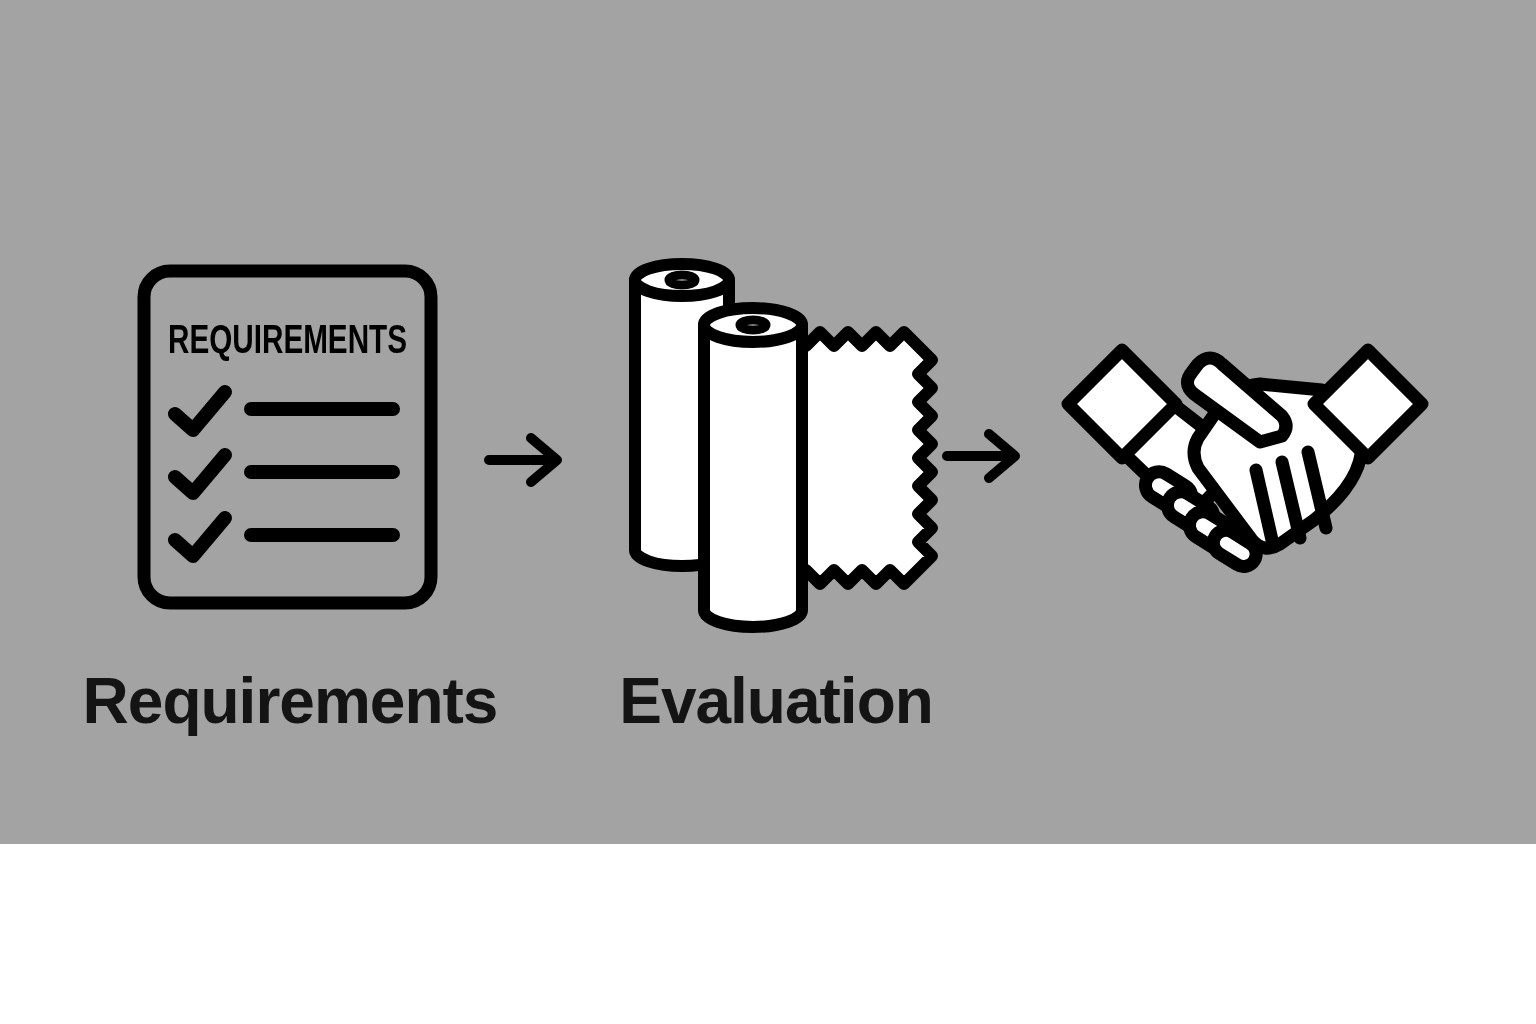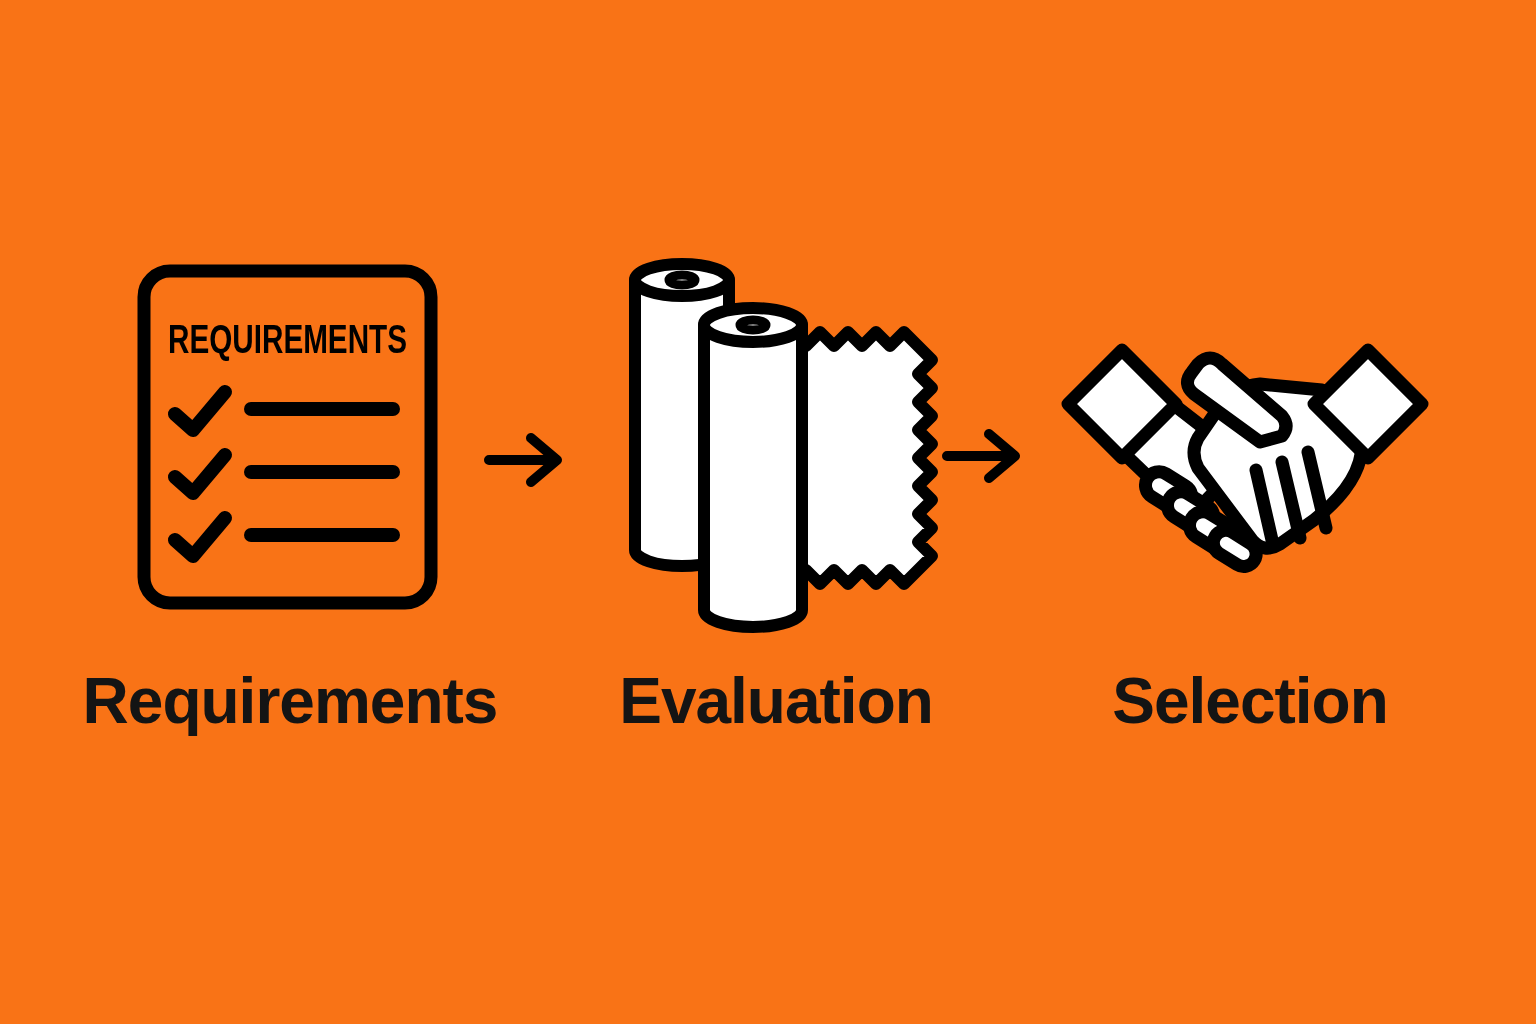--- a/index.html
+++ b/index.html
@@ -1,19 +1,19 @@
 <!DOCTYPE html>
 <html><head>
 <meta charset="utf-8">
 <style>
   html,body{margin:0;padding:0;background:#fff;}
   .canvas{
     position:relative;
-    width:1536px;height:1024px;
-    background:#f97316;
+    width:1536px;height:844px;
+    background:#a3a3a3;
     overflow:hidden;
     font-family:"Liberation Sans", sans-serif;
   }
   .icon-abs{position:absolute;}
   .step-label{
     position:absolute;
     transform:translateX(-50%);
     white-space:nowrap;
     font-weight:700;
     font-size:64px;
@@ -97,15 +97,14 @@
       <rect fill="#fff" x="128" y="176" width="50" height="27" rx="13.5" transform="rotate(32 153 189)"></rect>
       <rect fill="#fff" x="152" y="194" width="46" height="25" rx="12.5" transform="rotate(32 175 206)"></rect>
 
       <path fill="#fff" d="M62 8 L116 62 L62 116 L8 62 Z"></path>
       <path fill="#fff" d="M308 8 L362 62 L308 116 L254 62 Z"></path>
     </g>
   </svg>
 
   <div class="step-label" style="left:290px;top:664px;">Requirements</div>
   <div class="step-label" style="left:776px;top:664px;text-align:right;">Evaluation</div>
-  <div class="step-label" style="left:1250px;top:664px;">Selection</div>
 
 </div>
 
 </body></html>

